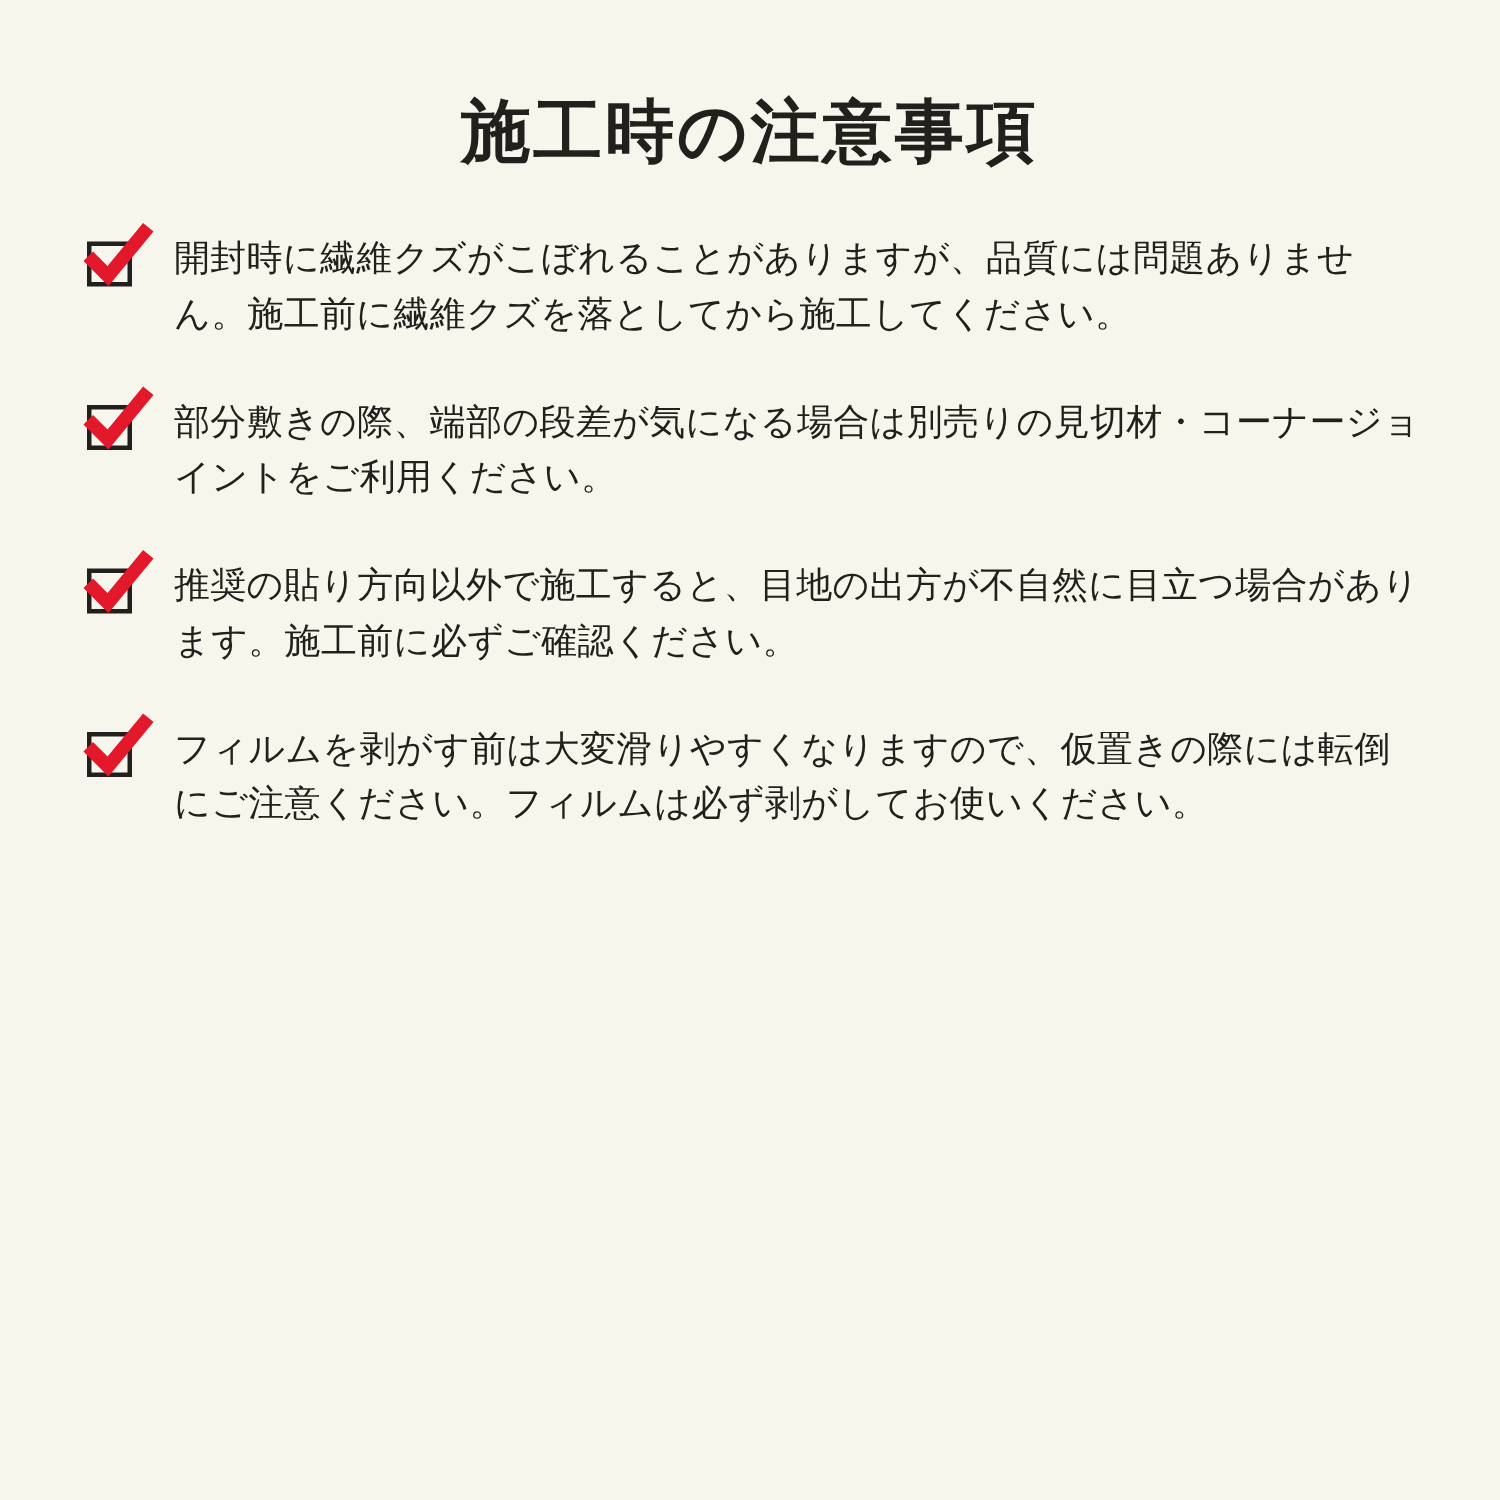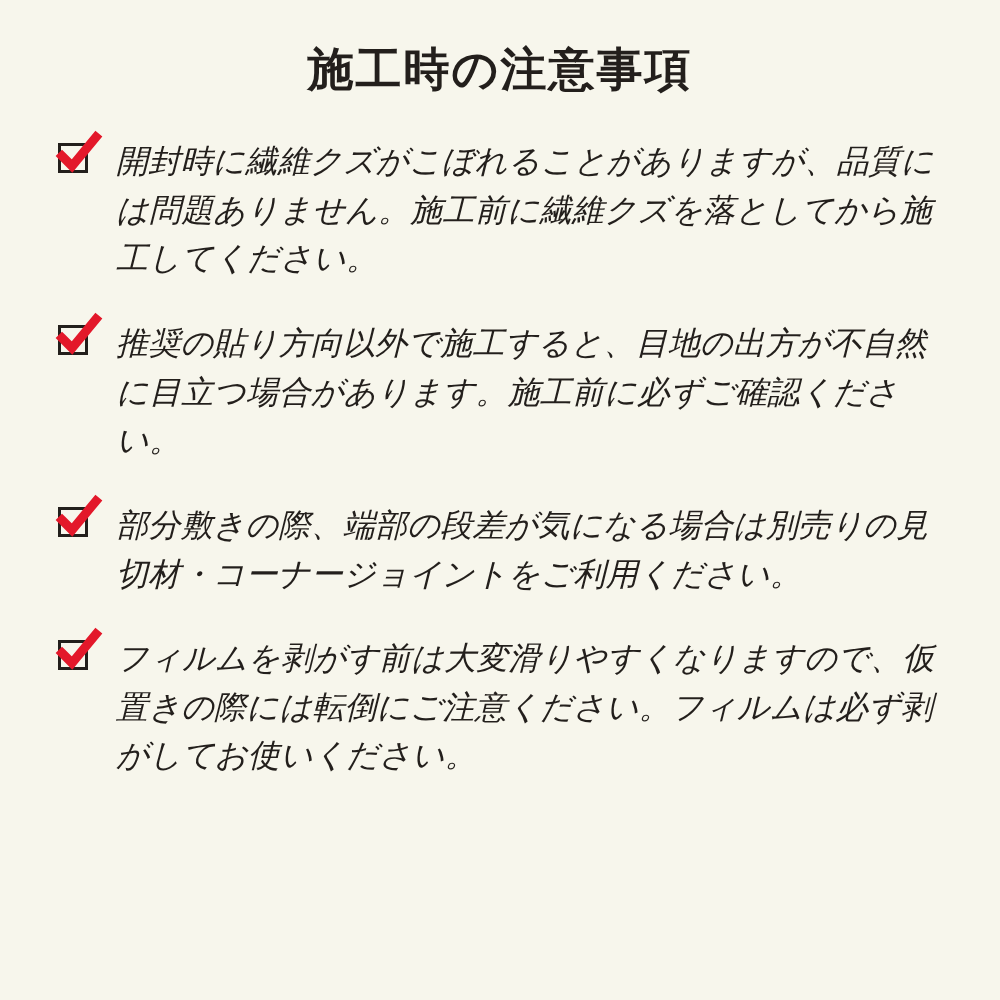--- a/index.html
+++ b/index.html
@@ -19,21 +19,21 @@
     height: 1000px;
     box-sizing: border-box;
     background: #f7f6ec;
   }
   .title {
     text-align: center;
     font-size: 46px;
     font-weight: bold;
     color: #231f1c;
     letter-spacing: 2px;
-    padding-top: 42px;
+    padding-top: 60px;
     line-height: 1.2;
   }
   .list {
     margin-top: 40px;
     padding: 0 52px 0 58px;
   }
   .item {
     display: flex;
     align-items: flex-start;
     margin-bottom: 36px;
@@ -58,27 +58,26 @@
   }
   .check svg {
     position: absolute;
     left: -2px;
     top: -8px;
     width: 44px;
     height: 44px;
     overflow: visible;
   }
   .item-text {
-    font-size: 32px;
+    font-size: 24px;
     line-height: 1.52;
     color: #231f1c;
     letter-spacing: 0.2px;
     font-weight: 500;
     text-align: left;
-    font-style: italic;
   }
 </style>
 </head>
 <body>
 
 <div class="page">
 
   <div class="title">施工時の注意事項</div>
 
   <div class="list">
@@ -94,31 +93,31 @@
     </div>
 
 
     <div class="item">
       <span class="check">
         <span class="box"></span>
         <svg viewBox="0 0 44 44" xmlns="http://www.w3.org/2000/svg">
           <path d="M6 21 L16 31 L40 2" fill="none" stroke="#e3182a" stroke-width="9" stroke-linecap="square" stroke-linejoin="miter"></path>
         </svg>
       </span>
-      <span class="item-text">推奨の貼り方向以外で施工すると、目地の出方が不自然に目立つ場合があります。施工前に必ずご確認ください。</span>
+      <span class="item-text">部分敷きの際、端部の段差が気になる場合は別売りの見切材・コーナージョイントをご利用ください。</span>
     </div>
 
     <div class="item">
       <span class="check">
         <span class="box"></span>
         <svg viewBox="0 0 44 44" xmlns="http://www.w3.org/2000/svg">
           <path d="M6 21 L16 31 L40 2" fill="none" stroke="#e3182a" stroke-width="9" stroke-linecap="square" stroke-linejoin="miter"></path>
         </svg>
       </span>
-      <span class="item-text">部分敷きの際、端部の段差が気になる場合は別売りの見切材・コーナージョイントをご利用ください。</span>
+      <span class="item-text">推奨の貼り方向以外で施工すると、目地の出方が不自然に目立つ場合があります。施工前に必ずご確認ください。</span>
     </div>
 
     <div class="item">
       <span class="check">
         <span class="box"></span>
         <svg viewBox="0 0 44 44" xmlns="http://www.w3.org/2000/svg">
           <path d="M6 21 L16 31 L40 2" fill="none" stroke="#e3182a" stroke-width="9" stroke-linecap="square" stroke-linejoin="miter"></path>
         </svg>
       </span>
       <span class="item-text">フィルムを剥がす前は大変滑りやすくなりますので、仮置きの際には転倒にご注意ください。フィルムは必ず剥がしてお使いください。</span>

